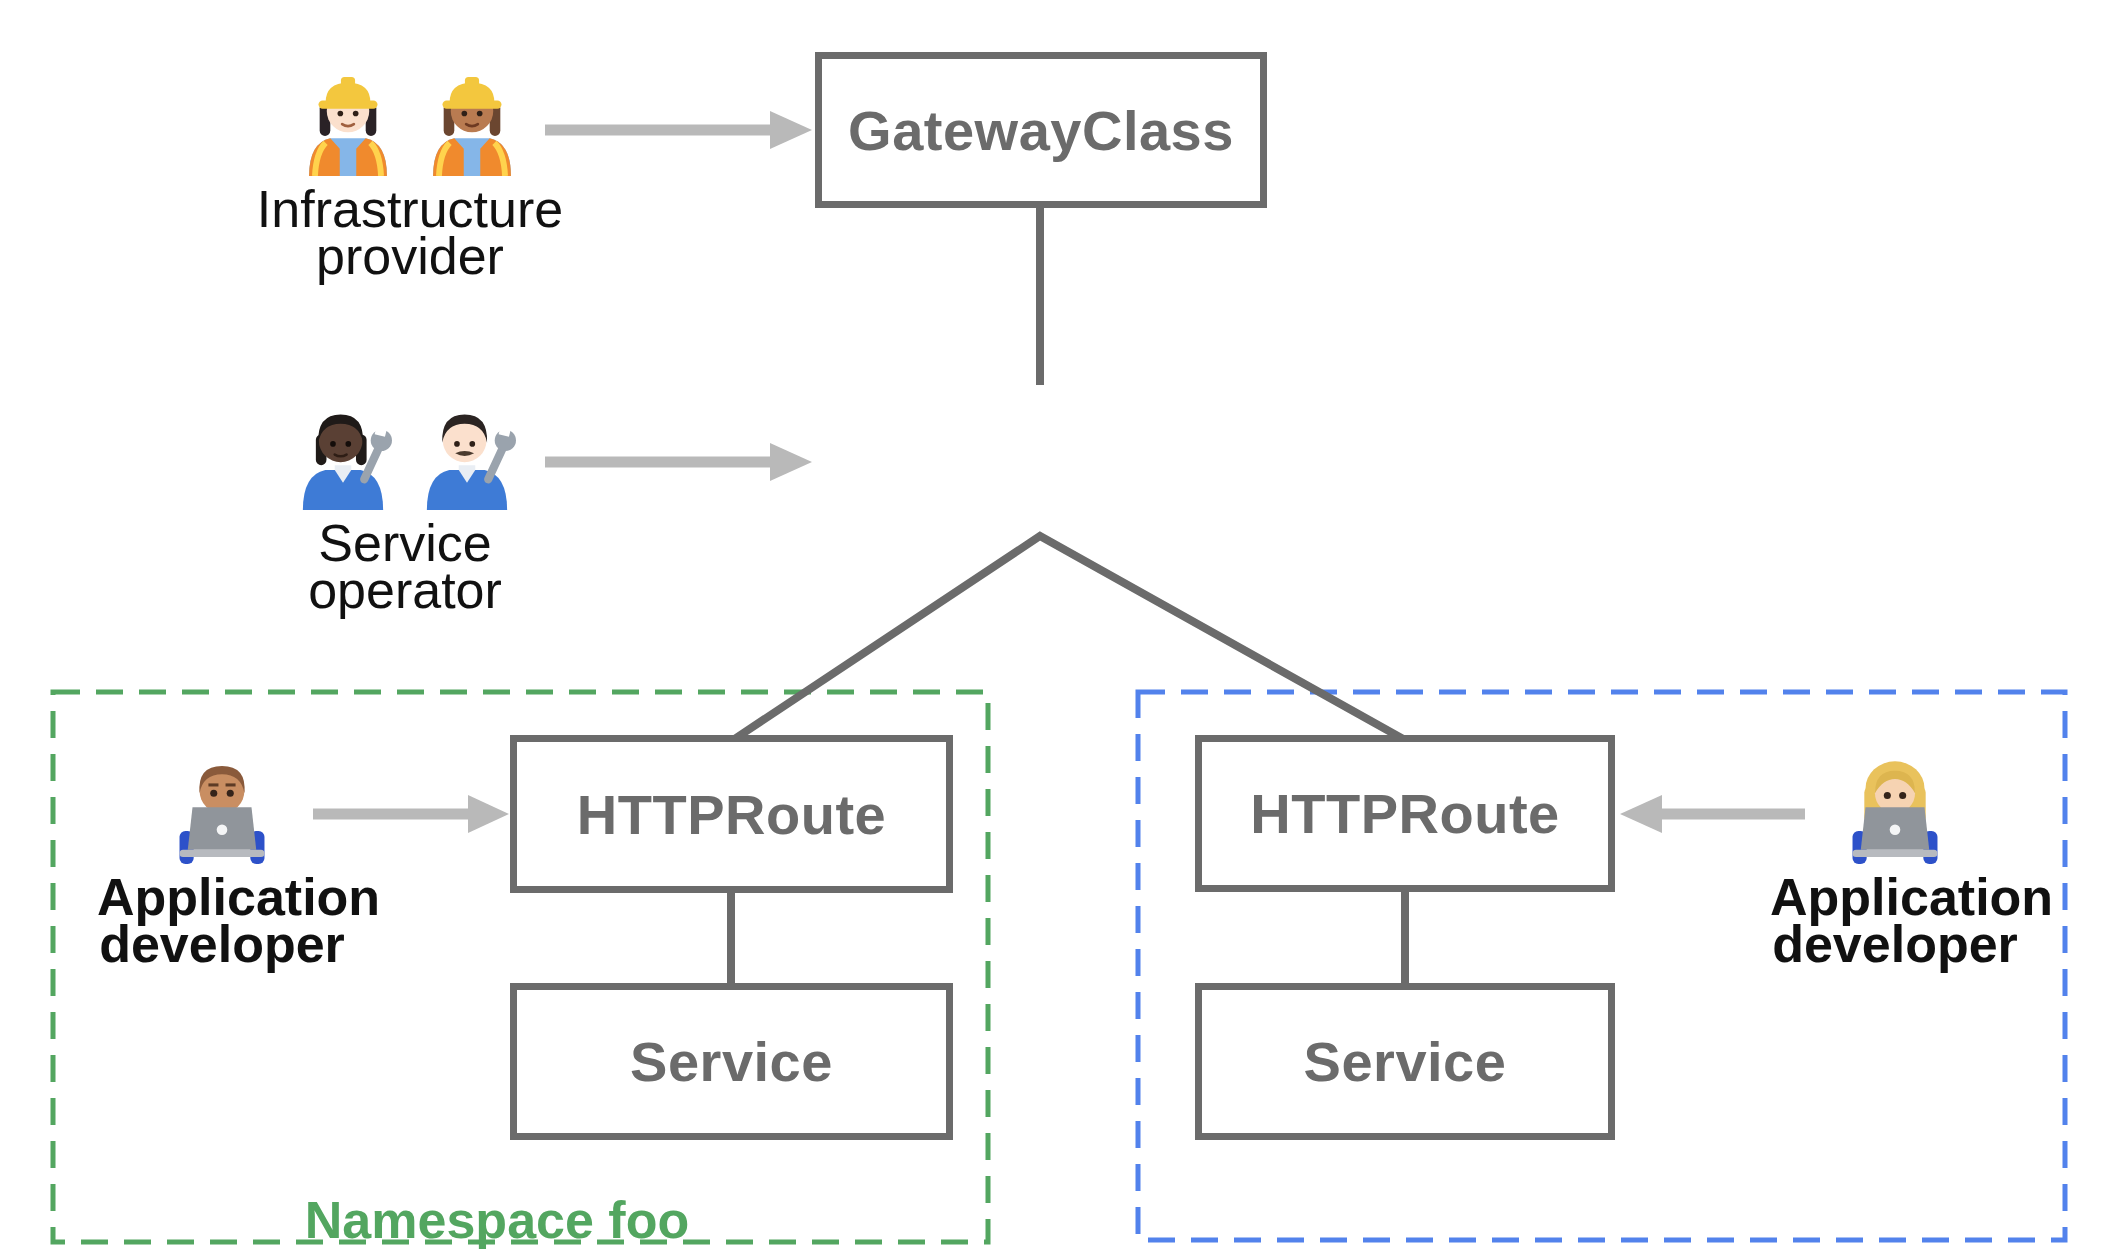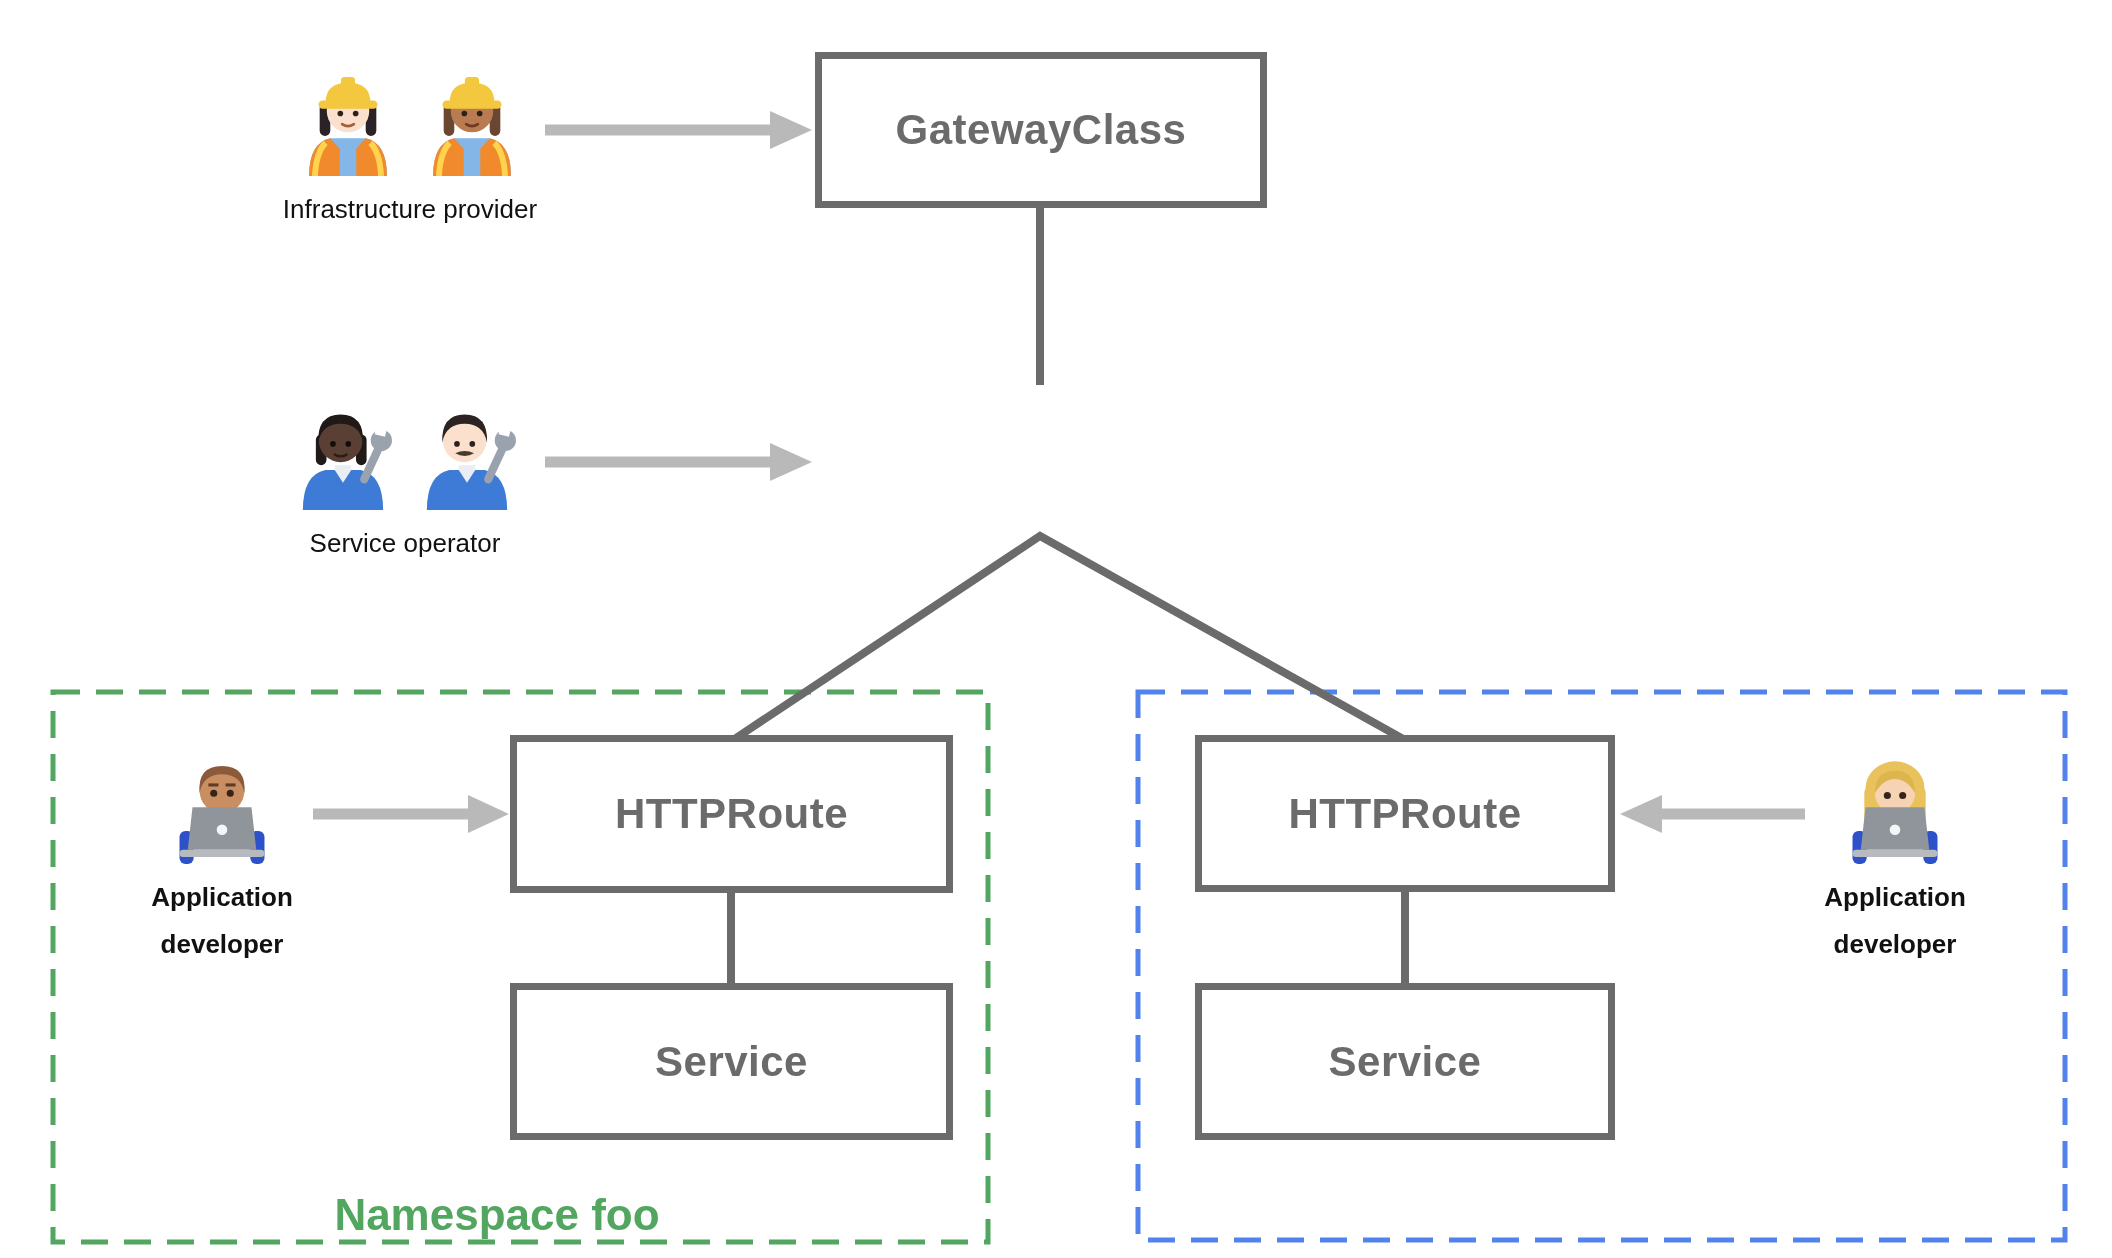--- a/index.html
+++ b/index.html
@@ -7,49 +7,49 @@
     position:relative; width:2112px; height:1258px; background:#ffffff;
     font-family:"Liberation Sans", sans-serif; overflow:hidden;
   }
   svg.layer { position:absolute; left:0; top:0; }
 
   
   .node {
     position:absolute; box-sizing:border-box; background:#ffffff;
     border:7px solid #6b6b6b; color:#6b6b6b;
     display:flex; align-items:center; justify-content:center;
-    font-size:42px; font-weight:bold; letter-spacing:0.5px;
+    font-size:56px; font-weight:bold; letter-spacing:0.5px;
   }
   .n-gatewayclass { left:815px; top:52px;  width:452px; height:156px; }
   .n-gateway      { left:815px; top:383px; width:445px; height:155px; }
   .n-httproute-foo{ left:510px; top:735px; width:443px; height:158px; }
   .n-service-foo  { left:510px; top:983px; width:443px; height:157px; }
   .n-httproute-bar{ left:1195px;top:735px; width:420px; height:157px; }
   .n-service-bar  { left:1195px;top:983px; width:420px; height:157px; }
 
   
   .ns-label {
     position:absolute; top:1190px; width:400px; text-align:center;
-    font-size:44px; font-weight:bold;
+    font-size:52px; font-weight:bold;
   }
   .ns-label-foo { left:297px; color:#53a660; }
   .ns-label-bar { left:1400px; color:#5282ec; }
 
   
   .persona {
     position:absolute; display:flex; flex-direction:column; align-items:center;
   }
   .p-infra   { left:245px;  top:58px;  width:330px; }
   .p-cluster { left:255px;  top:392px; width:300px; }
   .p-dev-foo { left:82px;   top:746px; width:280px; }
   .p-dev-bar { left:1755px; top:746px; width:280px; }
   .persona .icons { display:flex; gap:6px; align-items:flex-end; }
   .icon-svg { width:118px; height:118px; display:block; }
   .plabel {
-    font-size:26px; line-height:47px; color:#111111; text-align:center; margin-top:10px;
+    font-size:52px; line-height:47px; color:#111111; text-align:center; margin-top:10px;
   }
   .p-infra .plabel   { max-width:330px; }
   .p-cluster .plabel { max-width:220px; }
   .p-dev-foo .plabel, .p-dev-bar .plabel { max-width:250px;font-weight:bold; }
 </style>
 </head>
 <body>
 
 <div class="canvas">
 

